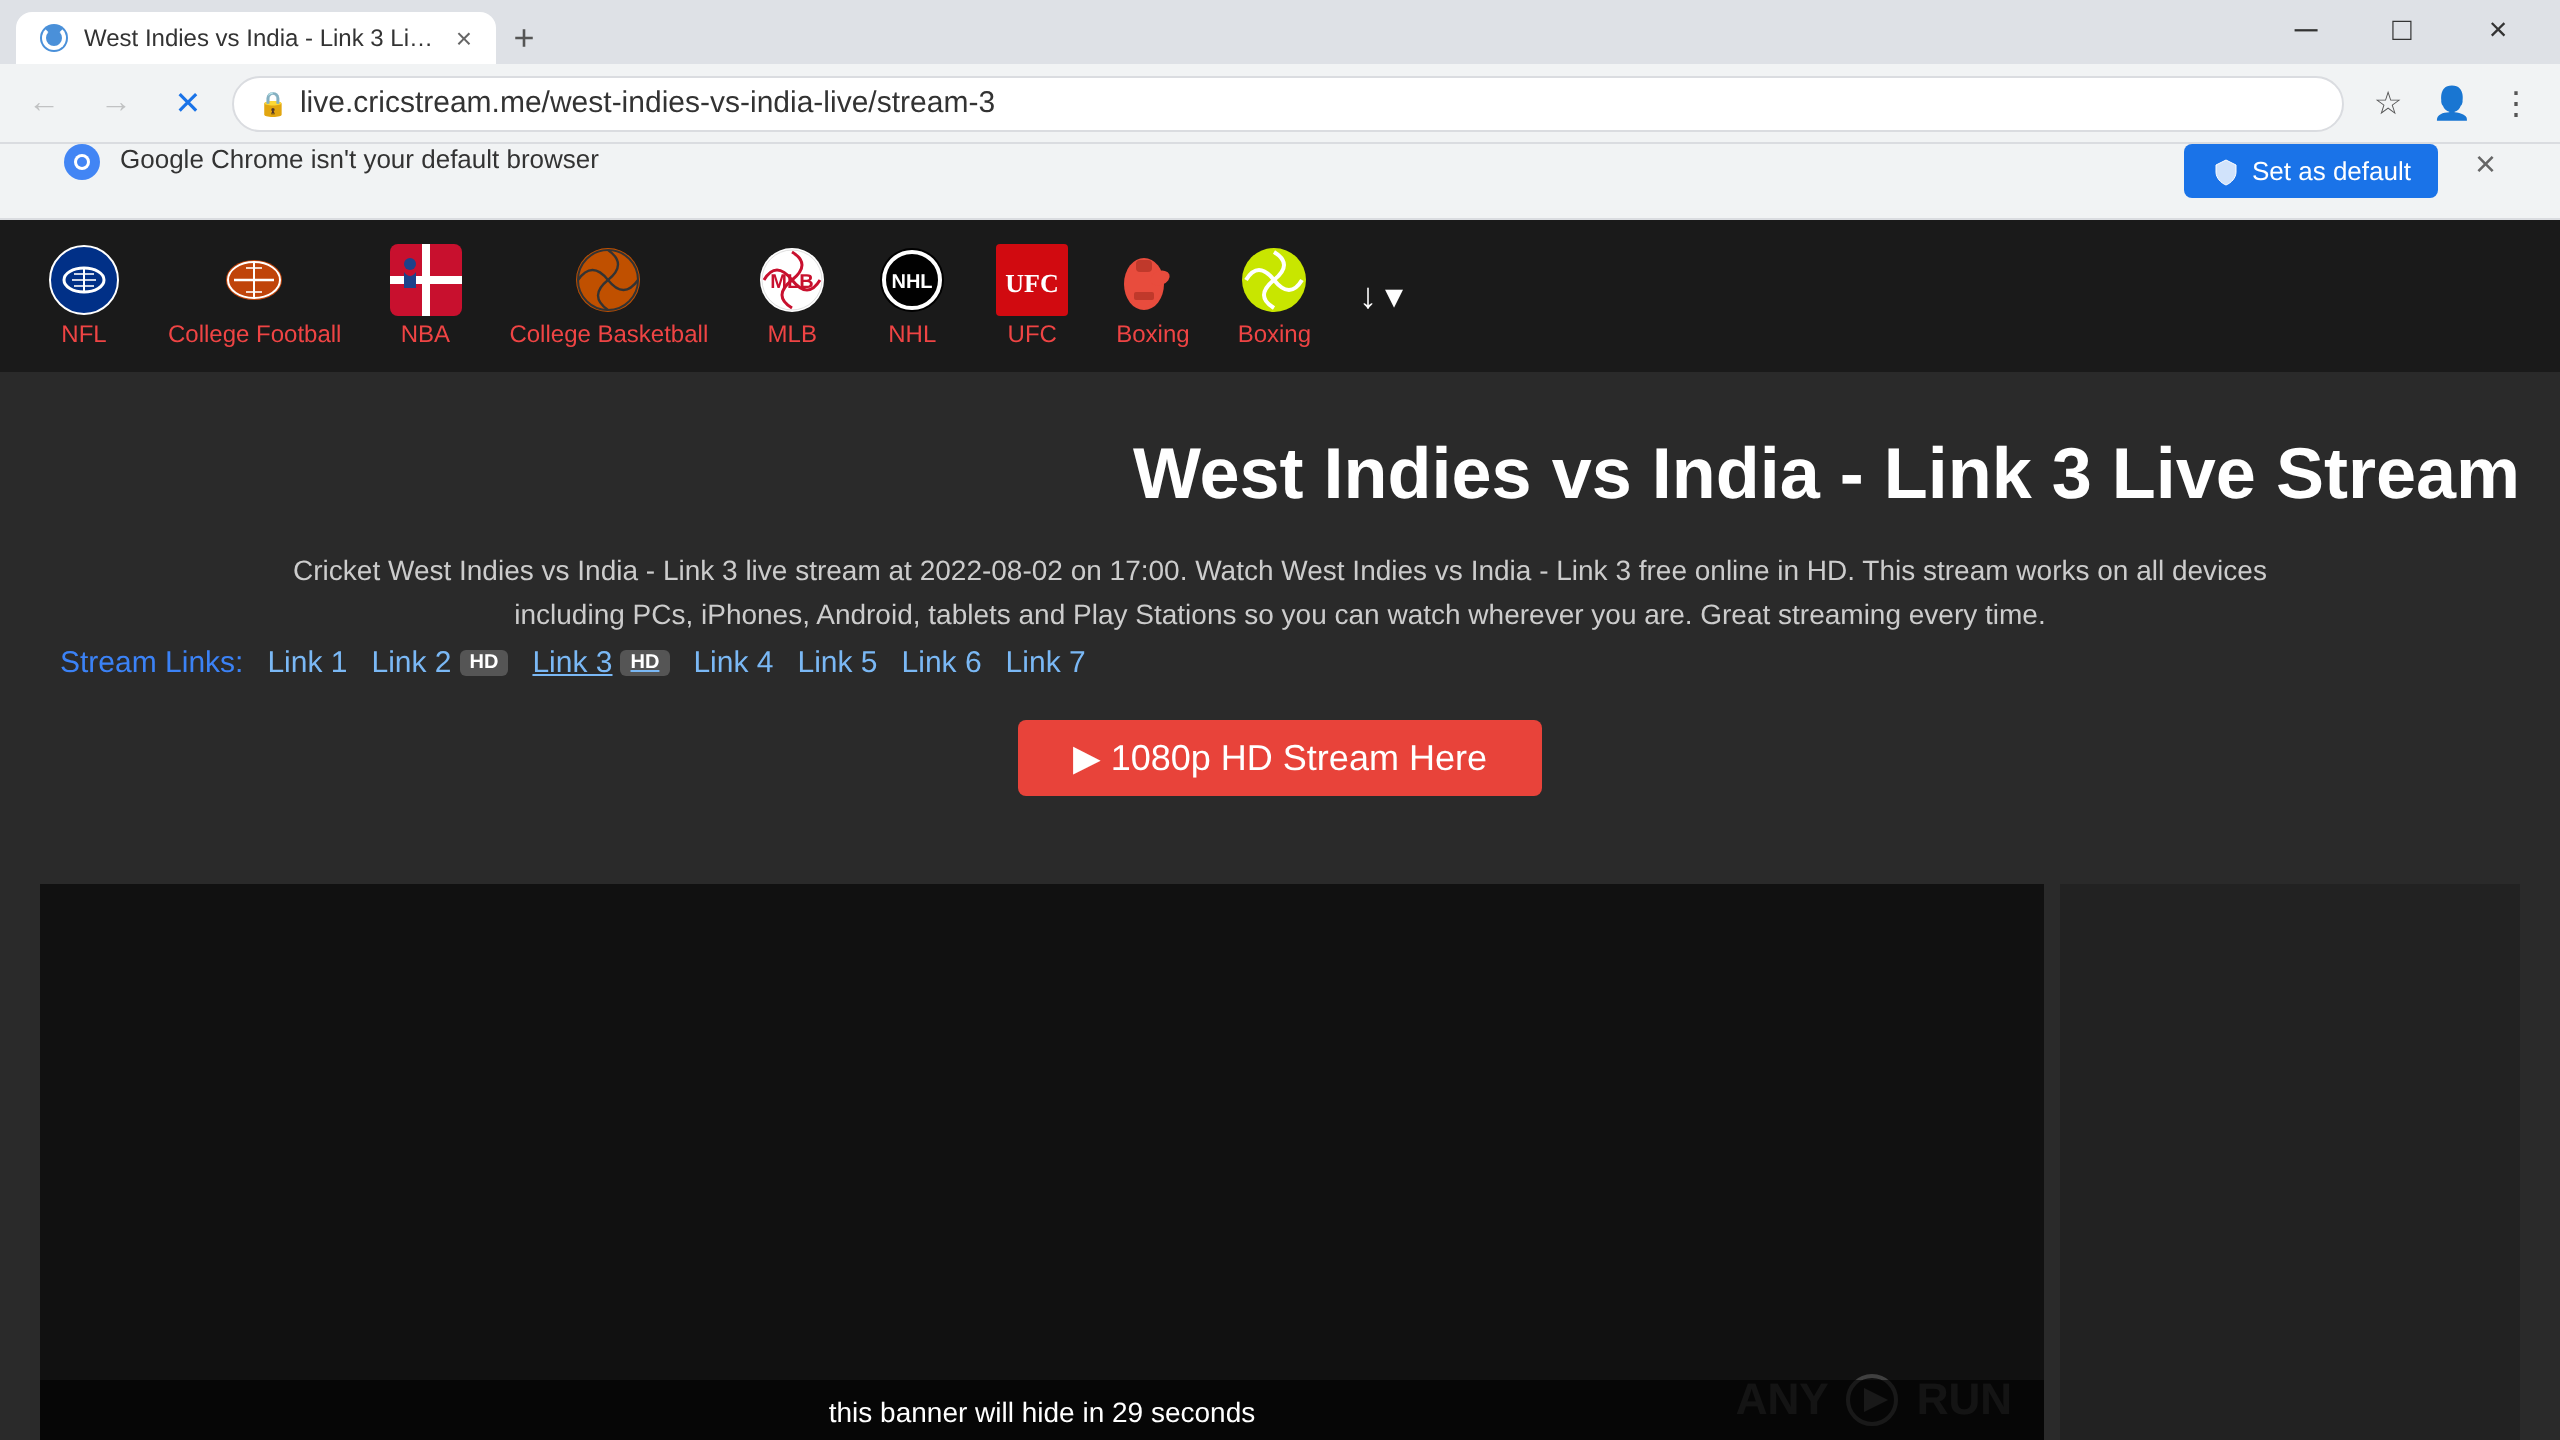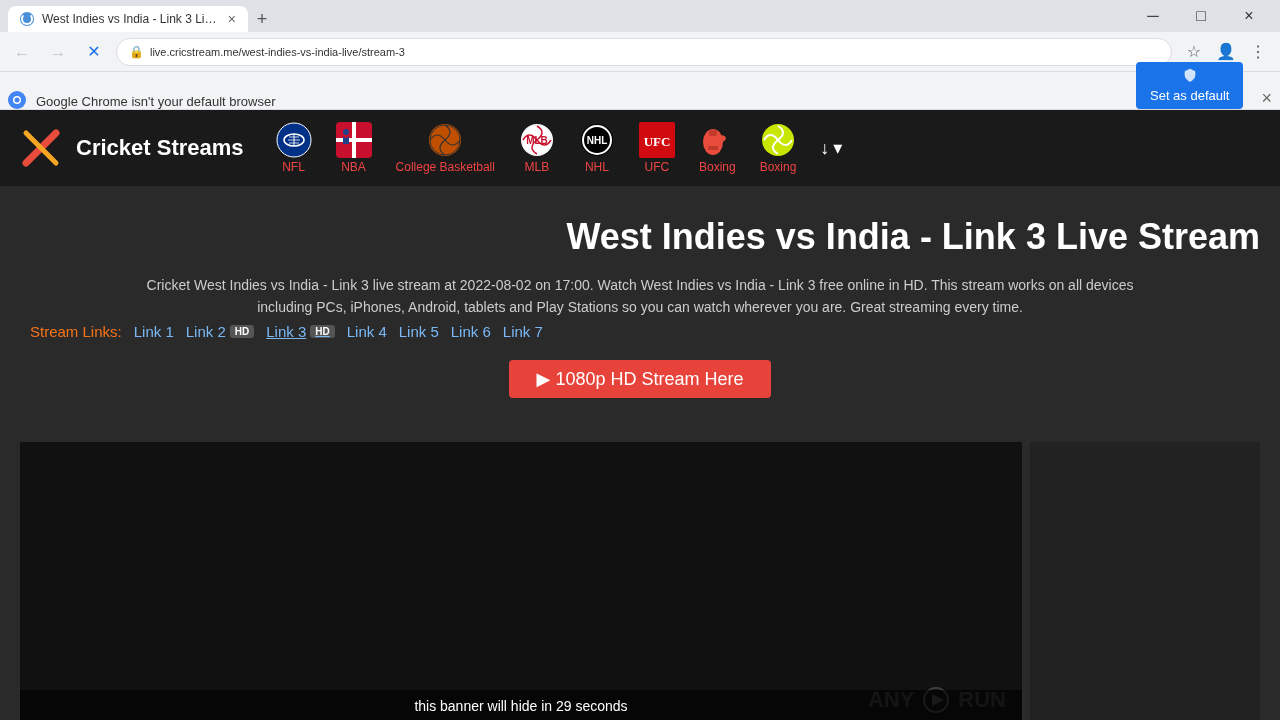--- a/index.html
+++ b/index.html
@@ -70,41 +70,41 @@
       background: none; border: none;
     }
     .nav-btn.disabled { opacity: 0.3; cursor: default; }
     .nav-btn.loading { color: #1a73e8; }
     .url-bar {
       flex: 1; height: 28px; background: #fff; border: 1px solid #dadce0;
       border-radius: 14px; display: flex; align-items: center; padding: 0 12px;
       font-size: 14px; color: #333; gap: 6px;
     }
     .url-bar .lock-icon { color: #666; font-size: 12px; }
-    .url-text { color: #333; font-size: 11px; }
+    .url-text { color: #333; font-size: 15px; }
     .address-actions { display: flex; gap: 4px; align-items: center; }
     .addr-btn { width: 28px; height: 28px; border-radius: 50%; display: flex; align-items: center; justify-content: center; cursor: pointer; color: #555; font-size: 16px; }
 
     
     .notif-bar {
       height: 38px;
       background: #f1f3f4;
       border-bottom: 1px solid #dadce0;
       display: flex;
-      align-items: flex-end;
-      padding: 0 8px;
+      align-items: flex-start;
+      padding: 0 32px;
       gap: 10px;
       font-size: 13px;
       color: #333;
     }
     .notif-text { flex: 1; }
     .set-default-btn {
       background: #1a73e8; color: #fff; border: none; border-radius: 4px;
       padding: 6px 14px; font-size: 13px; cursor: pointer;
-      display: flex; align-items: center; gap: 6px; flex-direction: column;
+      display: flex; align-items: center; gap: 6px;
     }
     .notif-close { color: #666; cursor: pointer; font-size: 18px; margin-left: 8px; }
 
     
     .site-content { background: #1a1a1a; flex: 1; }
 
     
     .site-nav {
       background: #1a1a1a;
       display: flex;
@@ -163,21 +163,21 @@
     .stream-links {
       display: flex;
       align-items: center;
       gap: 12px;
       margin-bottom: 20px;
       padding: 0 10px;
       flex-wrap: wrap;
     }
 
     .stream-links-label {
-      color: #f97316;
+      color: #3b82f6;
       font-size: 15px;
       font-weight: 500;
     }
 
     .stream-link {
       color: #7ab8f5;
       text-decoration: none;
       font-size: 15px;
       display: flex; align-items: center; gap: 4px;
     }
@@ -290,45 +290,48 @@
       </svg>
       <span>Set as default</span>
     </button>
     <span class="notif-close">×</span>
   </div>
 
   <div class="site-content">
 
     <div class="site-nav">
 
-      <div class="site-logo">
-        <div class="logo-icon">
-          <svg viewBox="0 0 50 50" xmlns="http://www.w3.org/2000/svg">
-
-            <line x1="10" y1="40" x2="40" y2="10" stroke="#e84c3d" stroke-width="7" stroke-linecap="round"></line>
-            <line x1="40" y1="40" x2="10" y2="10" stroke="#f5a623" stroke-width="5" stroke-linecap="round"></line>
-          </svg>
-        </div>
-        <span class="logo-text">Cricket Streams</span>
-      </div>
 
       <div class="nav-item">
         <div class="nav-icon">
           <svg viewBox="0 0 36 36" width="36" height="36">
             <circle cx="18" cy="18" r="17" fill="#013087" stroke="#fff" stroke-width="1"></circle>
             <ellipse cx="18" cy="18" rx="10" ry="6" fill="none" stroke="#fff" stroke-width="1.5"></ellipse>
             <line x1="18" y1="12" x2="18" y2="24" stroke="#fff" stroke-width="1"></line>
             <line x1="13" y1="15" x2="23" y2="15" stroke="#fff" stroke-width="0.8"></line>
             <line x1="12" y1="18" x2="24" y2="18" stroke="#fff" stroke-width="0.8"></line>
             <line x1="13" y1="21" x2="23" y2="21" stroke="#fff" stroke-width="0.8"></line>
           </svg>
         </div>
         <span class="nav-label">NFL</span>
       </div>
 
+      <div class="nav-item">
+        <div class="nav-icon">
+          <svg viewBox="0 0 36 36" width="36" height="36">
+            <ellipse cx="18" cy="18" rx="14" ry="10" fill="#c0440a"></ellipse>
+            <ellipse cx="18" cy="18" rx="13" ry="9" fill="none" stroke="#fff" stroke-width="1"></ellipse>
+            <line x1="8" y1="18" x2="28" y2="18" stroke="#fff" stroke-width="1.2"></line>
+            <line x1="18" y1="9" x2="18" y2="27" stroke="#fff" stroke-width="1"></line>
+            <line x1="14" y1="12" x2="22" y2="12" stroke="#fff" stroke-width="0.8"></line>
+            <line x1="14" y1="24" x2="22" y2="24" stroke="#fff" stroke-width="0.8"></line>
+          </svg>
+        </div>
+        <span class="nav-label">College Football</span>
+      </div>
 
       <div class="nav-item">
         <div class="nav-icon">
           <svg viewBox="0 0 36 36" width="36" height="36">
             <rect width="36" height="36" rx="4" fill="#c8102e"></rect>
             <rect x="16" y="0" width="4" height="36" fill="#fff"></rect>
             <rect x="0" y="16" width="36" height="4" fill="#fff"></rect>
 
             <circle cx="10" cy="10" r="3" fill="#1d428a"></circle>
             <path d="M7 14 Q10 18 13 14 L13 22 L7 22 Z" fill="#1d428a"></path>

